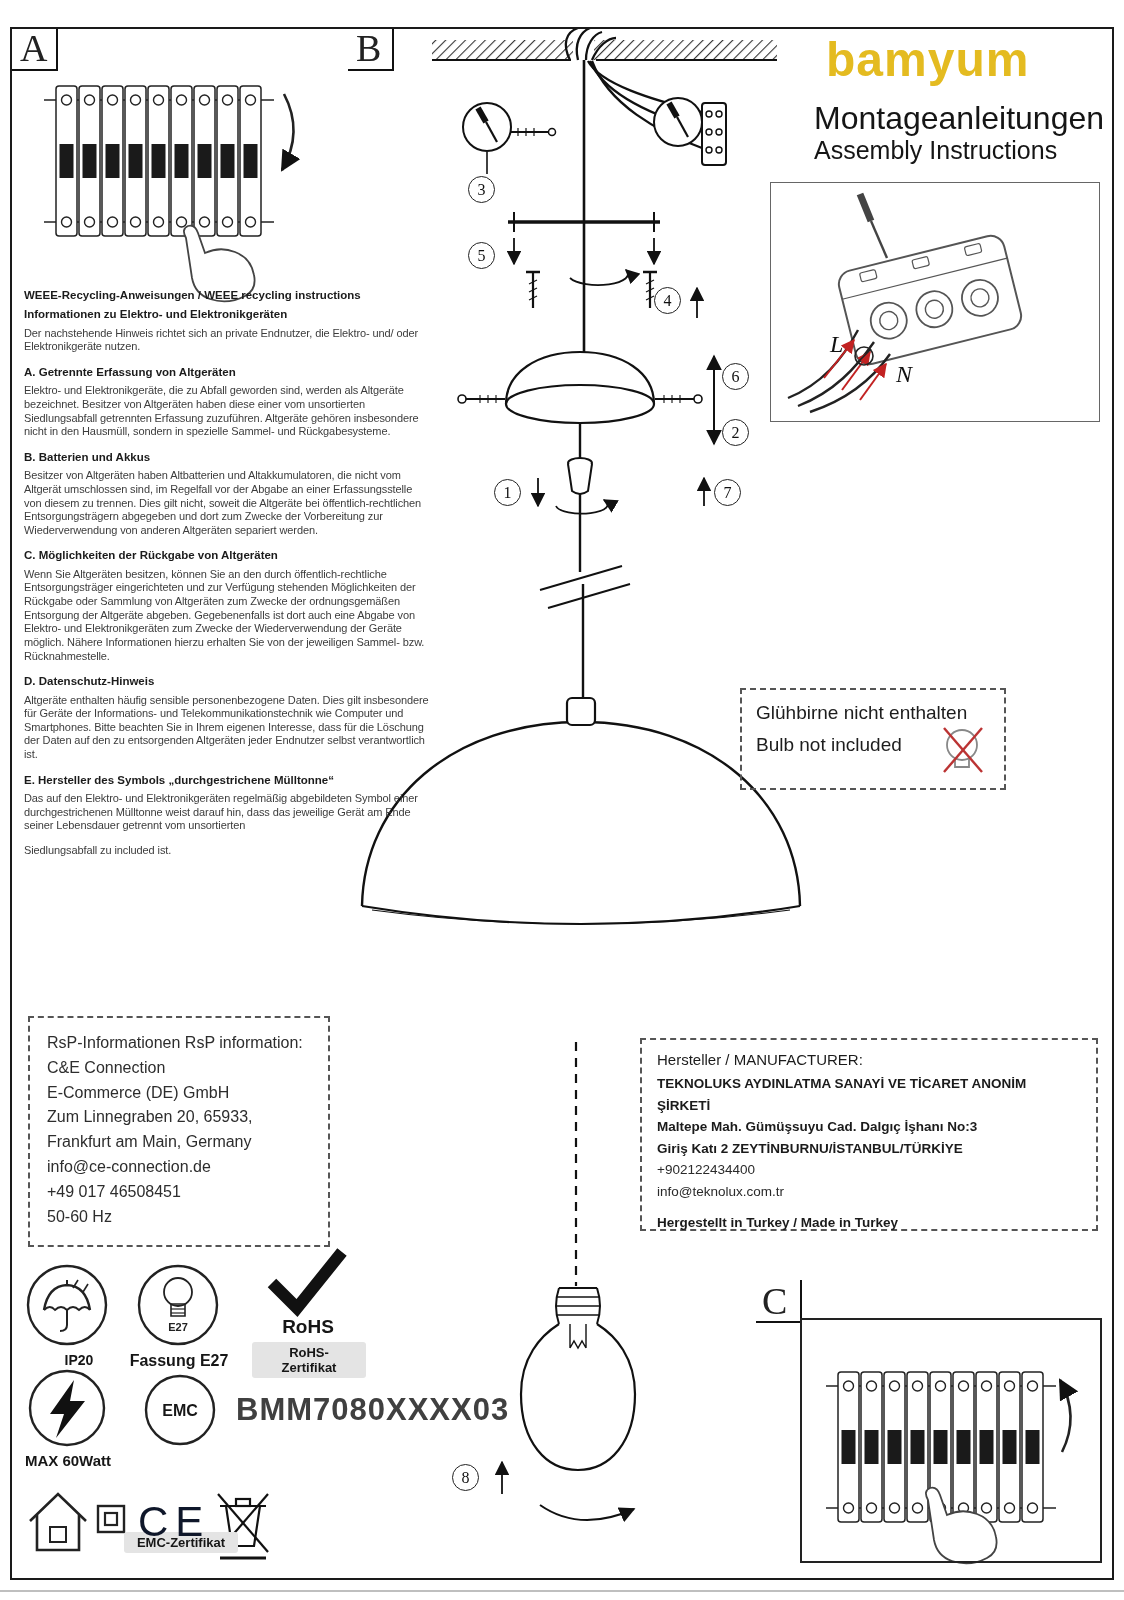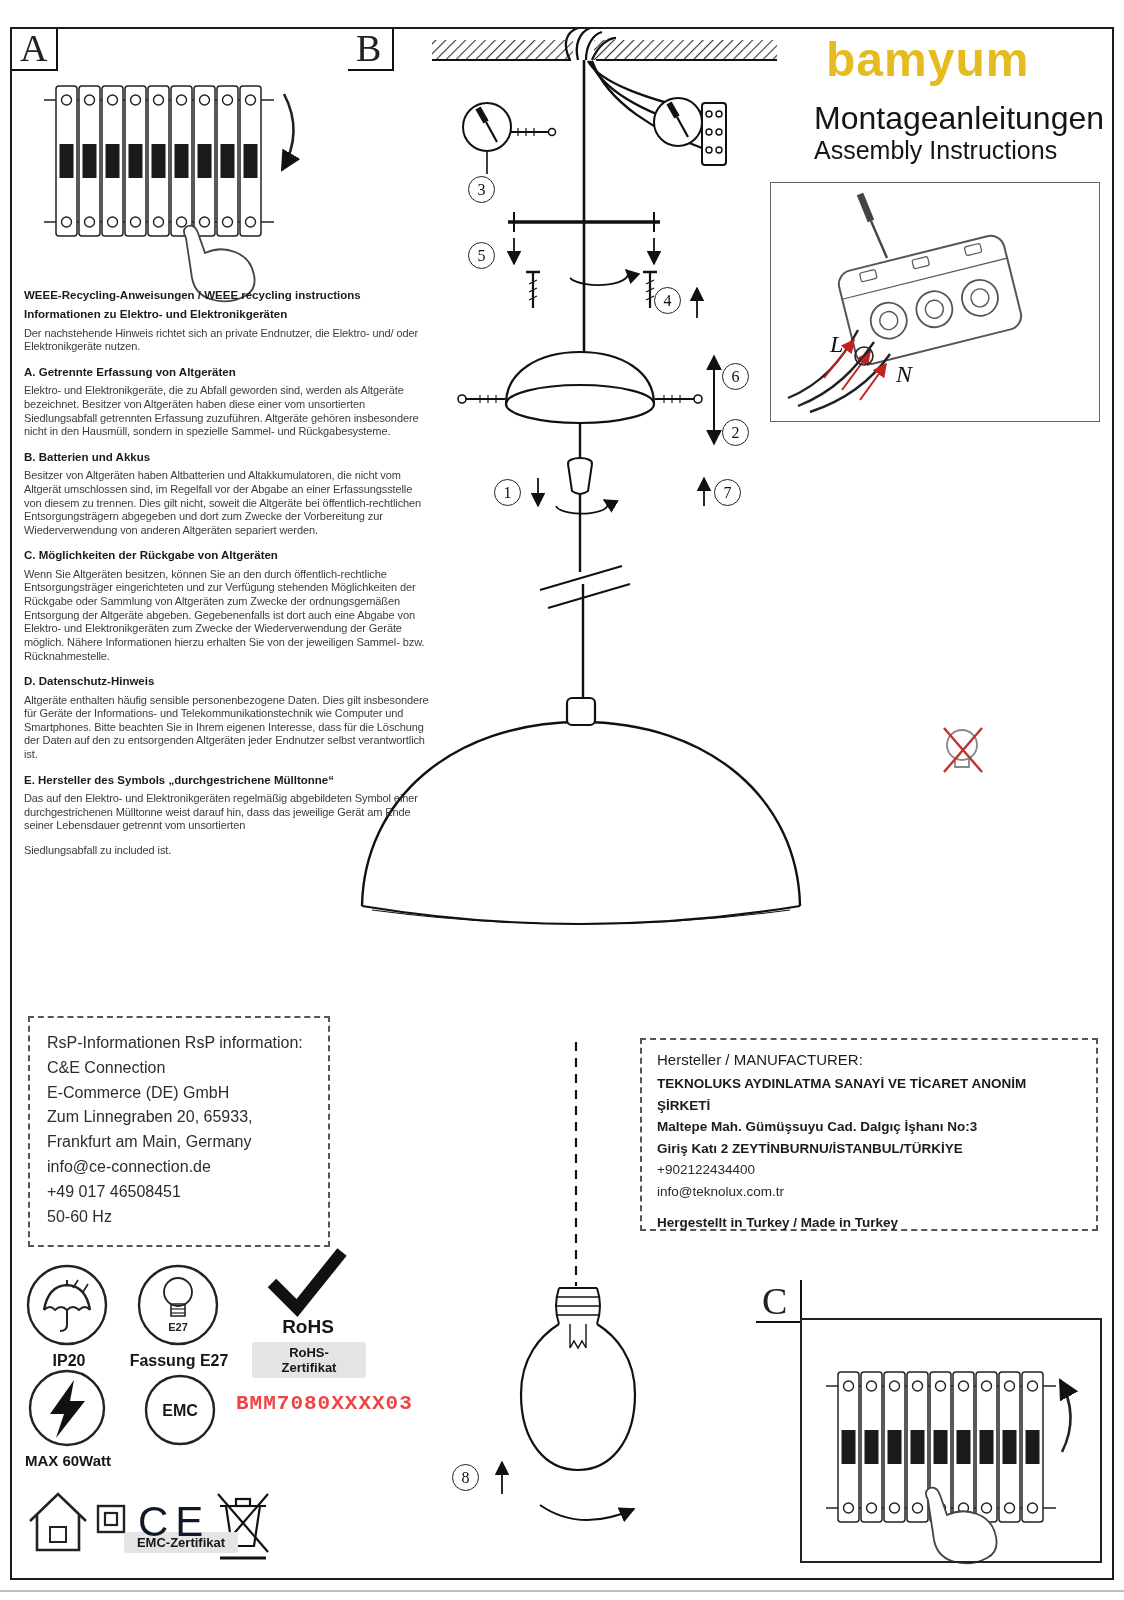--- a/index.html
+++ b/index.html
@@ -40,21 +40,21 @@
   .rsp-box div { font-size:16px; color:#2d2d2d; line-height:1.55; }
 
   .man-box { left:640px; top:1038px; width:458px; height:193px; padding:11px 15px; }
   .man-box .mt { font-size:15px; font-weight:normal; color:#1b1b1b; margin-bottom:5px; }
   .man-box .mb { font-size:13.5px; font-weight:bold; color:#1b1b1b; line-height:1.6; }
   .man-box .mr { font-size:13.5px; color:#2a2a2a; line-height:1.6; }
   .man-box .mf { font-size:13.5px; font-weight:bold; color:#1b1b1b; margin-top:12px; }
 
   .cert-label { position:absolute; z-index:3; text-align:center; font-weight:bold; color:#161616; }
   .gray-chip { background:#e4e4e4; border-radius:3px; padding:3px 12px; }
-  .model { left:236px; top:1392px; font-size:21px; font-weight:bold; letter-spacing:1px; color:#ef4444;font-family:Liberation Mono, monospace; }
+  .model { left:236px; top:1392px; font-size:31px; font-weight:bold; letter-spacing:1px; color:#404040; }
   .ce { left:138px; top:1498px; font-size:42px; letter-spacing:7px; color:#0f172a; }
 </style>
 </head>
 <body>
 
 <div class="page">
 
   <svg class="art" width="1124" height="1600" viewBox="0 0 1124 1600">
     <defs>
       <pattern id="hatch" width="7" height="7" patternUnits="userSpaceOnUse" patternTransform="rotate(45)">
@@ -349,20 +349,24 @@
   <span class="step" style="left:468px;top:242px">5</span>
   <span class="step" style="left:654px;top:287px">4</span>
   <span class="step" style="left:722px;top:363px">6</span>
   <span class="step" style="left:722px;top:419px">2</span>
   <span class="step" style="left:494px;top:479px">1</span>
   <span class="step" style="left:714px;top:479px">7</span>
   <span class="step" style="left:452px;top:1464px">8</span>
 
   <div class="box connector-box"></div>
 
+  <div class="box dashed bulb-box">
+    <div class="bn1">Glühbirne nicht enthalten</div>
+    <div class="bn2">Bulb not included</div>
+  </div>
 
   <div class="box dashed rsp-box">
     <div>RsP-Informationen RsP information:</div>
     <div>C&amp;E Connection</div>
     <div>E-Commerce (DE) GmbH</div>
     <div>Zum Linnegraben 20, 65933,</div>
     <div>Frankfurt am Main, Germany</div>
     <div>info@ce-connection.de</div>
     <div>+49 017 46508451</div>
     <div>50-60 Hz</div>
@@ -373,21 +377,21 @@
     <div class="mb">TEKNOLUKS AYDINLATMA SANAYİ VE TİCARET ANONİM ŞİRKETİ</div>
     <div class="mb">Maltepe Mah. Gümüşsuyu Cad. Dalgıç İşhanı No:3</div>
     <div class="mb">Giriş Katı 2 ZEYTİNBURNU/İSTANBUL/TÜRKİYE</div>
     <div class="mr">+902122434400</div>
     <div class="mr">info@teknolux.com.tr</div>
     <div class="mf">Hergestellt in Turkey / Made in Turkey</div>
   </div>
 
   <div class="box cbox"></div>
 
-  <div class="cert-label" style="left:34px;top:1352px;width:70px;font-size:16px">IP20</div>
+  <div class="cert-label" style="left:44px;top:1352px;width:70px;font-size:14px">IP20</div>
   <div class="cert-label" style="left:118px;top:1352px;width:122px;font-size:16px">Fassung E27</div>
   <div class="cert-label" style="left:272px;top:1316px;width:72px;font-size:19px">RoHS</div>
   <div class="cert-label gray-chip" style="left:252px;top:1342px;width:114px;font-size:13px">RoHS-Zertifikat</div>
   <div class="cert-label" style="left:20px;top:1452px;width:96px;font-size:15px">MAX 60Watt</div>
   <div class="cert-label gray-chip" style="left:124px;top:1532px;width:114px;font-size:13px">EMC-Zertifikat</div>
   <div class="abs layer model">BMM7080XXXX03</div>
   <div class="abs layer ce">CE</div>
 
 </div>
 

